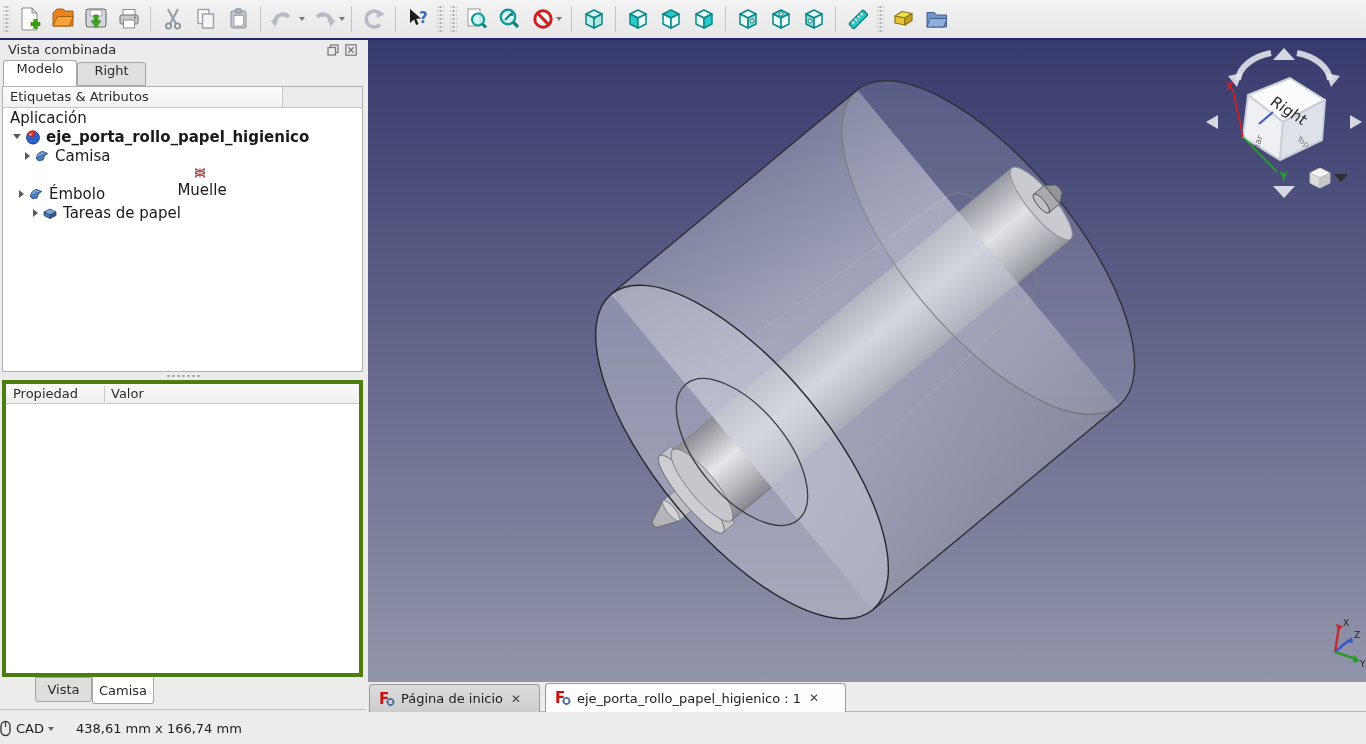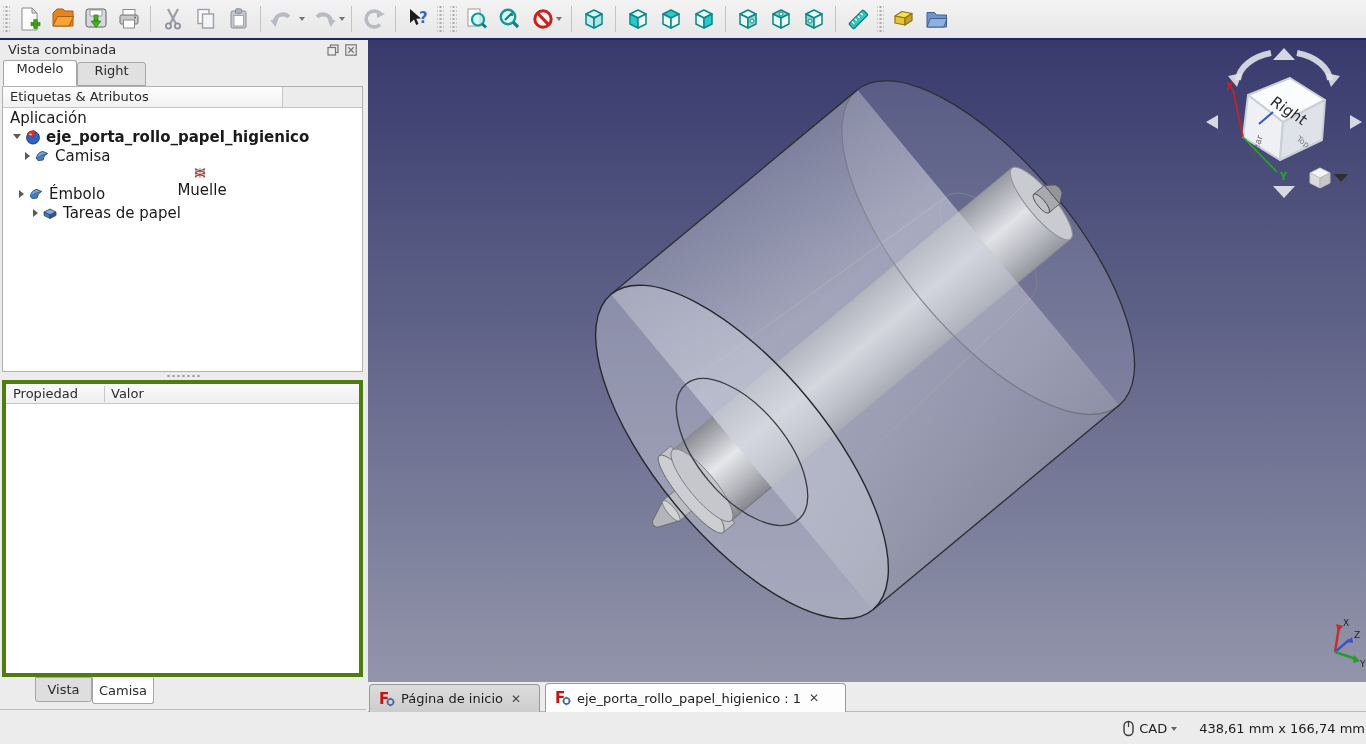--- a/index.html
+++ b/index.html
@@ -66,21 +66,21 @@
   #doc-tabbar { position:absolute; left:368px; top:682px; width:998px; height:30px; border-bottom:1px solid #b9b9b9; }
   .dtab { position:absolute; top:1px; height:29px; display:flex; align-items:center; gap:6px;
     padding:0 9px; font-size:13px; color:#1d1d1d;
     border:1px solid #999; border-bottom:none; border-radius:4px 4px 0 0; }
   .dtab.inactive { background:linear-gradient(#dcdcdc,#cdcdcd); top:2px; height:28px; }
   .dtab.active { background:#fdfdfd; }
   .dtab .close { font-size:12px; font-weight:bold; color:#444; margin-left:2px; }
 
   
   #status-bar { position:absolute; left:0; top:712px; width:1366px; height:32px; background:#ececec;
-    display:flex; align-items:center; justify-content:flex-end; padding-right:1px; font-size:13px; color:#1c1c1c; }
+    display:flex; align-items:center; padding-right:1px; font-size:13px; color:#1c1c1c; }
   #status-bar .caret { width:0; height:0; border-left:3.5px solid transparent; border-right:3.5px solid transparent;
     border-top:4px solid #666; margin:2px 0 0 4px; }
   #nav-style-group { display:flex; align-items:center; margin-right:22px; }
   #nav-style-group svg { margin-right:5px; }
 </style>
 </head>
 <body>
 
 <div id="toolbar">
   <div class="thandle"></div>

